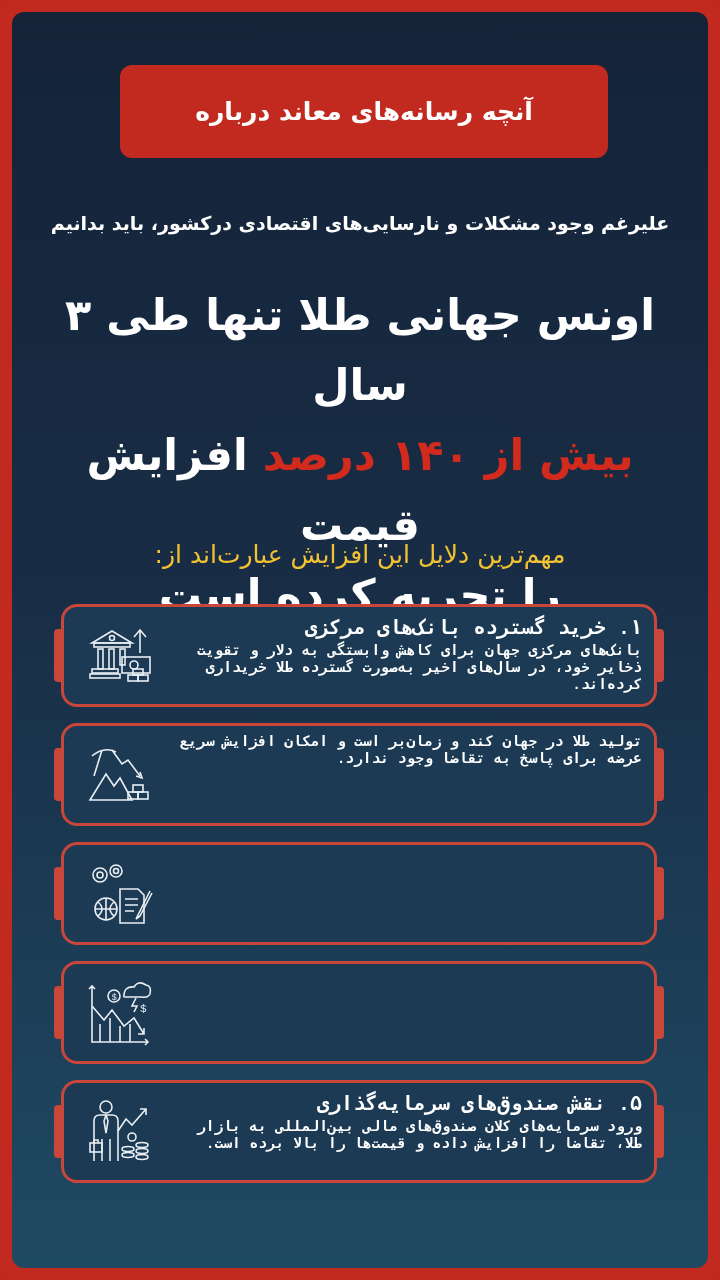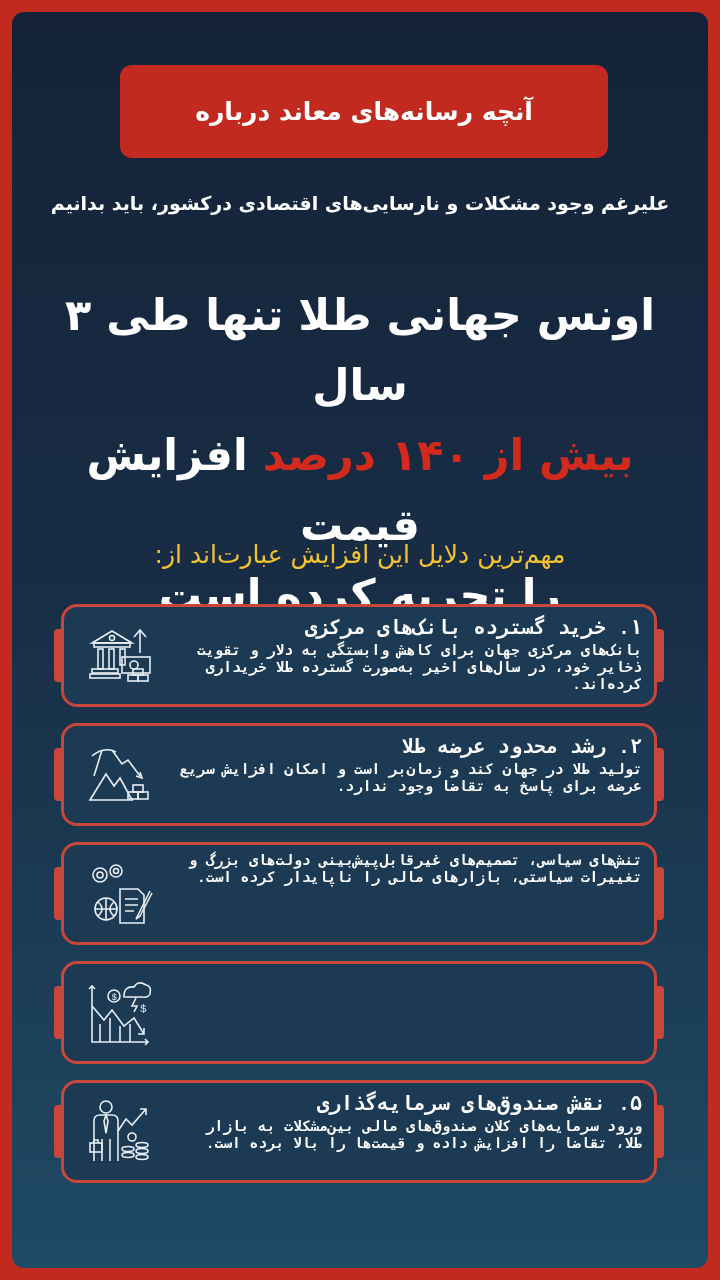--- a/index.html
+++ b/index.html
@@ -16,21 +16,21 @@
     overflow: hidden;
   }
   .banner {
     position: absolute; left: 108px; top: 53px; width: 488px; height: 93px;
     background: #c22a1f; border-radius: 12px;
     display: flex; flex-direction: column; justify-content: center; align-items: center;
     direction: rtl; color: #fff; font-weight: bold; font-size: 25px; line-height: 36px;
     text-align: center;
   }
   .intro {
-    position: absolute; left: 20px; top: 180px; width: 656px; text-align: center;
+    position: absolute; left: 20px; top: 200px; width: 656px; text-align: center;
     direction: rtl; color: #fff; font-weight: bold; font-size: 19px;
   }
   .headline {
     position: absolute; left: 10px; top: 268px; width: 676px; text-align: center;
     direction: rtl; color: #fff; font-weight: bold; font-size: 43px; line-height: 70px;
     letter-spacing: -1px;
   }
   .headline .hl { color: #d32a1e; text-align: right; }
   .subhead {
     position: absolute; left: 20px; top: 528px; width: 656px; text-align: center;
@@ -105,39 +105,37 @@
       <svg class="icon" viewBox="0 0 66 66" fill="none" stroke="#e8eef3" stroke-width="1.6">
         <path d="M4 14 Q16 4 28 10"></path>
           <path d="M14 8 L6 34"></path>
         <path d="M24 8 L34 22 L40 18 L52 34 M48 34 L54 36 L52 30"></path>
         <path d="M2 58 L18 32 L26 44 L32 36 L44 58 Z"></path>
         <rect x="40" y="50" width="10" height="7"></rect>
           <rect x="50" y="50" width="10" height="7"></rect>
           <rect x="45" y="43" width="10" height="7"></rect>
       </svg>
       <div class="text">
-        <div class="title">۲. رشد محدود عرضه طلا</div>
         <div class="body">تولید طلا در جهان کند و زمان‌بر است و امکان افزایش سریع عرضه برای پاسخ به تقاضا وجود ندارد.</div>
       </div>
     </div>
 
     <div class="card" style="top:830px">
       <svg class="icon" viewBox="0 0 66 66" fill="none" stroke="#e8eef3" stroke-width="1.6">
         <circle cx="12" cy="14" r="7"></circle>
           <circle cx="12" cy="14" r="3"></circle>
         <circle cx="28" cy="10" r="6"></circle>
           <circle cx="28" cy="10" r="2.5"></circle>
         <circle cx="18" cy="48" r="11"></circle>
           <path d="M7 48 H29 M18 37 V59 M10 41 Q18 48 10 55 M26 41 Q18 48 26 55"></path>
         <path d="M32 28 H50 L56 34 V62 H32 Z"></path>
           <path d="M37 38 H50 M37 44 H50 M37 50 H46"></path>
         <path d="M62 30 L50 54 L48 58 L52 55 L64 32"></path>
       </svg>
       <div class="text">
-        <div class="body">تنش‌های سیاسی، تصمیم‌های غیرقابل‌پیش‌بینی دولت‌های بزرگ و تغییرات سیاستی، بازارهای مالی را ناپایدار کرده است.</div>
       </div>
     </div>
 
     <div class="card" style="top:949px">
       <svg class="icon" viewBox="0 0 66 66" fill="none" stroke="#e8eef3" stroke-width="1.6">
         <path d="M4 6 V62 H60 M1 9 L4 6 L7 9 M57 59 L60 62 L57 65"></path>
         <path d="M4 26 L16 40 L24 30 L36 46 L46 38 L56 54 M50 54 H56 V48"></path>
         <path d="M12 44 V62 M22 38 V62 M32 46 V62 M42 44 V62"></path>
         <circle cx="26" cy="16" r="6"></circle>
           <text x="23.5" y="19.5" font-size="9" fill="#e8eef3" stroke="none">$</text>
@@ -156,18 +154,18 @@
         <path d="M30 32 L38 20 L44 26 L58 10 M52 10 H58 V16"></path>
         <circle cx="44" cy="38" r="4"></circle>
         <ellipse cx="40" cy="50" rx="6" ry="2.5"></ellipse>
           <ellipse cx="40" cy="56" rx="6" ry="2.5"></ellipse>
         <ellipse cx="54" cy="46" rx="6" ry="2.5"></ellipse>
           <ellipse cx="54" cy="52" rx="6" ry="2.5"></ellipse>
           <ellipse cx="54" cy="58" rx="6" ry="2.5"></ellipse>
       </svg>
       <div class="text">
         <div class="title">۵. نقش صندوق‌های سرمایه‌گذاری</div>
-        <div class="body">ورود سرمایه‌های کلان صندوق‌های مالی بین‌مشکلات به بازار طلا، تقاضا را افزایش داده و قیمت‌ها را بالا برده است.</div>
+        <div class="body">ورود سرمایه‌های کلان صندوق‌های مالی بین‌المللی به بازار طلا، تقاضا را افزایش داده و قیمت‌ها را بالا برده است.</div>
       </div>
     </div>
 
   </div>
 </div>
 
 </body></html>

